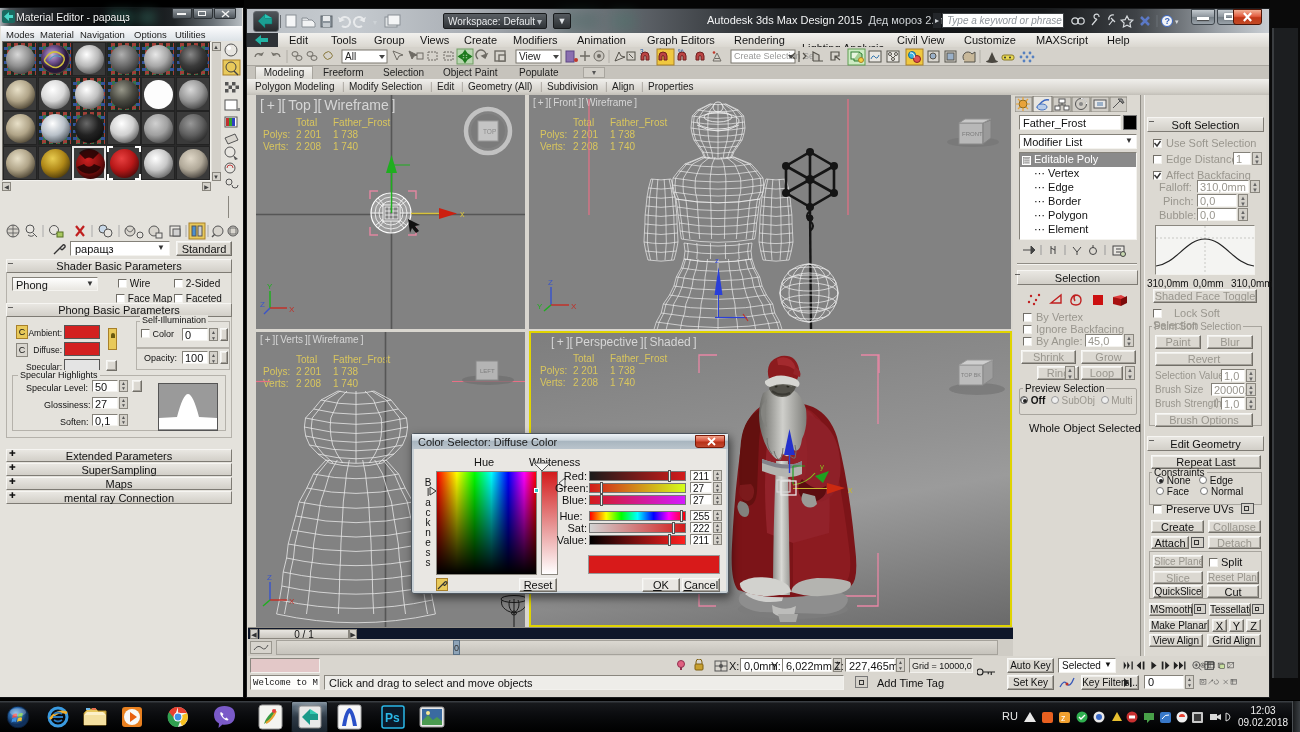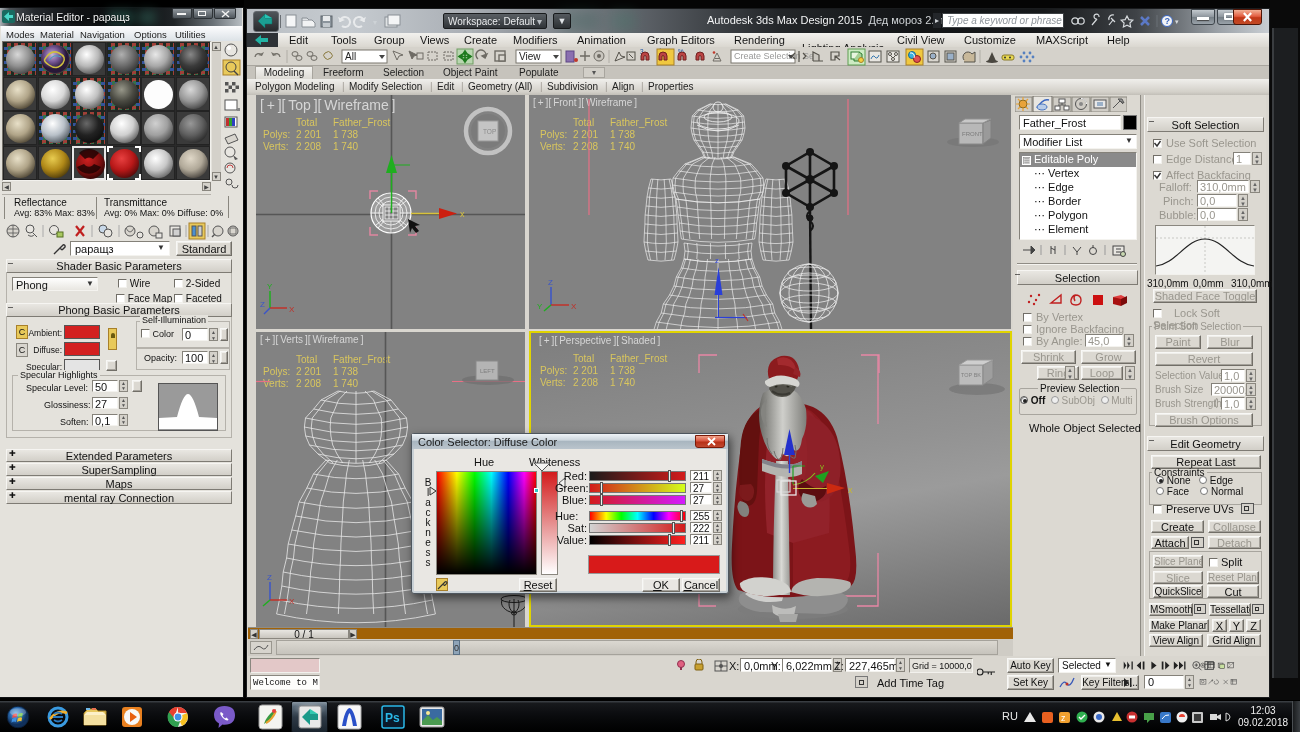--- a/index.html
+++ b/index.html
@@ -576,21 +576,21 @@
         <g font-size="8">
           <line x1="14" y1="268" x2="14" y2="250" stroke="#3a55c8" stroke-width="1.5"></line>
           <text x="11" y="248" fill="#3a55c8">Z</text>
 <line x1="14" y1="268" x2="31" y2="268" stroke="#c03028" stroke-width="1.5"></line>
           <text x="33" y="272" fill="#c03028">X</text>
 <line x1="14" y1="268" x2="7" y2="274" stroke="#1fae1f" stroke-width="1.5"></line>
         </g>
       </svg>
     </div>
 <div id="vpBR" class="abs" style="left:529px;top:331px;width:483px;height:296px;background:linear-gradient(170deg,#7e7e7e 0%,#929292 45%,#9b9b9b 60%,#6a6a6a 100%);border:2px solid #e0d400;overflow:hidden">
-      <div class="abs" style="left:8px;top:2px;color:#d6d6d6;font-size:10px">[ + ][ Perspective ][ Shaded ]</div>
+      <div class="abs" style="left:20px;top:2px;color:#d6d6d6;font-size:12px">[ + ][ Perspective ][ Shaded ]</div>
       <div class="abs" style="left:9px;top:20px;color:#d9c65e;font-size:10px;line-height:12px;white-space:nowrap">
  <div class="abs" style="left:33px;top:0">Total</div>
         <div class="abs" style="left:70px;top:0">Father_Frost</div>
  <div class="abs" style="left:0px;top:12px">Polys:</div>
         <div class="abs" style="left:33px;top:12px">2 201</div>
         <div class="abs" style="left:70px;top:12px">1 738</div>
  <div class="abs" style="left:0px;top:24px">Verts:</div>
         <div class="abs" style="left:33px;top:24px">2 208</div>
         <div class="abs" style="left:70px;top:24px">1 740</div>
 </div>
@@ -681,39 +681,40 @@
 <g>
           <ellipse cx="446" cy="56" rx="28" ry="6" fill="#6e6e6e" opacity=".55"></ellipse>
 <path d="M428 32 h24 v20 h-24z" fill="#bcbcbc" stroke="#909090"></path>
 <path d="M452 32 l10 -5 v18 l-10 7z" fill="#9e9e9e" stroke="#888"></path>
 <path d="M428 32 l8 -5 h26 l-10 5z" fill="#cecece" stroke="#999"></path>
 <text x="430" y="44" font-size="5.5" fill="#808080">TOP BK</text>
         </g>
 </svg>
     </div>
 
-<div id="timeline" class="abs" style="left:248px;top:627px;width:765px;height:12px;background:#a16207;border-top:1px solid #8f8c85">
+<div id="timeline" class="abs" style="left:248px;top:627px;width:765px;height:12px;background:#0f172a;border-top:1px solid #8f8c85">
 <div class="abs" style="left:2px;top:1px;width:8px;height:10px;background:#d4d1ca;border:1px solid #8a877f;font-size:7px;text-align:center;line-height:9px;color:#333">◀</div>
 <div class="abs" style="left:11px;top:1px;width:90px;height:10px;background:linear-gradient(180deg,#e8e6e1,#c9c6bf);border:1px solid #8a877f;font-size:10px;text-align:center;line-height:9px;color:#111">0 / 1</div>
 <div class="abs" style="left:101px;top:1px;width:8px;height:10px;background:#d4d1ca;border:1px solid #8a877f;font-size:7px;text-align:center;line-height:9px;color:#333">▶</div>
 </div>
 <div id="trackbar" class="abs" style="left:248px;top:639px;width:765px;height:17px;background:#cfccc5">
 <div class="abs" style="left:2px;top:2px;width:22px;height:13px;background:#d7d4cd;border:1px solid #9a978f">
         <svg width="20" height="11">
           <path d="M3 8 q4 -6 8 -2 q3 3 6 -3" stroke="#555" fill="none"></path>
         </svg>
       </div>
 <div class="abs" style="left:28px;top:1px;width:722px;height:15px;background:linear-gradient(180deg,#dbd8d1,#c6c3bc);border:1px solid #a5a29b"></div>
 <div class="abs" style="left:205px;top:1px;width:7px;height:15px;background:#8ea4b8;border:1px solid #5a7084"></div>
 <div class="abs" style="left:206px;top:4px;font-size:9px;color:#333">0</div>
 </div>
 
 <div id="statusbar" class="abs" style="left:247px;top:656px;width:1022px;height:37px;background:#d9d6cf;font-size:11px;color:#111">
 <div class="abs" style="left:3px;top:2px;width:70px;height:15px;background:#e3c8c8;border:1px solid;border-color:#8a877f #f2f1ed #f2f1ed #8a877f"></div>
 <div class="abs" style="left:3px;top:19px;width:70px;height:15px;background:#fdfdfb;border:1px solid;border-color:#8a877f #f2f1ed #f2f1ed #8a877f;font-family:'Liberation Mono',monospace;font-size:9px;line-height:14px;padding-left:2px">Welcome to M</div>
+<div class="abs" style="left:77px;top:19px;width:520px;height:15px;background:#eeede9;border:1px solid;border-color:#8a877f #f2f1ed #f2f1ed #8a877f;padding:1px 4px">Click and drag to select and move objects</div>
 <svg class="abs" style="left:428px;top:3px" width="58" height="14" viewBox="0 0 58 14">
 <circle cx="6" cy="5" r="3.5" fill="#e06080" stroke="#903050"></circle>
         <path d="M5 8 h2 v3 h-2z" fill="#903050"></path>
 <rect x="20" y="5" width="8" height="6" rx="1" fill="#c8a030" stroke="#806010"></rect>
         <path d="M21 5 v-2 a3 3 0 0 1 6 0 v2" fill="none" stroke="#806010"></path>
 <rect x="40" y="2" width="12" height="10" fill="none" stroke="#555"></rect>
         <path d="M46 2 v10 M40 7 h12" stroke="#555"></path>
         <circle cx="46" cy="7" r="2" fill="#555"></circle>
 </svg>
 <div class="abs" style="left:482px;top:4px">X:</div>
@@ -878,21 +879,21 @@
 <div class="abs" style="left:10px;top:228px"><span class="cb"></span><span class="dis" style="margin-left:4px">Ignore Backfacing</span></div>
 <div class="abs" style="left:10px;top:240px"><span class="cb"></span><span class="dis" style="margin-left:4px">By Angle:</span></div>
 <div class="sunk abs" style="left:72px;top:239px;width:38px;height:13px;padding:0 2px;color:#99968e">45,0</div>
 <div class="abs spinner" style="left:111px;top:239px;width:10px;height:13px;background:#d4d1ca;border:1px solid #8a877f;font-size:6px;line-height:6px;text-align:center;color:#666">▲<br>▼</div>
 <div class="btn3d abs dis" style="left:8px;top:255px;width:55px;height:14px;text-align:center;line-height:13px">Shrink</div>
 <div class="btn3d abs dis" style="left:68px;top:255px;width:55px;height:14px;text-align:center;line-height:13px">Grow</div>
 <div class="btn3d abs dis" style="left:24px;top:271px;width:42px;height:14px;text-align:center;line-height:13px">Ring</div>
 <div class="abs" style="left:52px;top:271px;width:10px;height:14px;background:#d4d1ca;border:1px solid #8a877f;font-size:6px;line-height:7px;text-align:center;color:#666">▲<br>▼</div>
 <div class="btn3d abs dis" style="left:68px;top:271px;width:42px;height:14px;text-align:center;line-height:13px">Loop</div>
 <div class="abs" style="left:112px;top:271px;width:10px;height:14px;background:#d4d1ca;border:1px solid #8a877f;font-size:6px;line-height:7px;text-align:center;color:#666">▲<br>▼</div>
-<fieldset class="abs" style="left:6px;top:288px;width:118px;height:32px;border:1px solid #a8a59e;border-radius:2px"><legend style="font-size:10px;color:#111;margin-left:18px;padding:0 2px">Preview Selection</legend>
+<fieldset class="abs" style="left:6px;top:288px;width:118px;height:32px;border:1px solid #a8a59e;border-radius:2px"><legend style="font-size:10px;color:#111;margin-left:3px;padding:0 2px">Preview Selection</legend>
 <span style="font-size:10px;color:#111;white-space:nowrap"><span style="display:inline-block;width:8px;height:8px;border-radius:50%;border:1px solid #555;background:#fff;box-shadow:inset 1px 1px 0 #999"><span style="display:block;width:4px;height:4px;border-radius:50%;background:#222;margin:2px"></span></span> <b>Off</b>&nbsp;&nbsp;<span class="dis"><span style="display:inline-block;width:8px;height:8px;border-radius:50%;border:1px solid #999;background:#eee"></span> SubObj&nbsp;&nbsp;<span style="display:inline-block;width:8px;height:8px;border-radius:50%;border:1px solid #999;background:#eee"></span> Multi</span></span></fieldset>
 <div class="abs" style="left:16px;top:327px;color:#111">Whole Object Selected</div>
 
 <div class="abs" id="cp2" style="left:132px;top:0;width:121px;height:561px">
 
 <div class="roll abs" style="left:2px;top:22px;width:117px;height:15px;line-height:14px">Soft Selection</div>
 <div class="abs" style="left:4px;top:21px;font-size:9px">–</div>
 <div class="abs" style="left:8px;top:42px"><span class="cb" style="position:relative"><svg width="9" height="9" style="position:absolute;left:-1px;top:-1px">
               <path d="M1.5 4 l2.5 3 3.5-5" stroke="#333" fill="none" stroke-width="1.4"></path>
             </svg></span><span class="dis" style="margin-left:4px">Use Soft Selection</span></div>
@@ -1139,28 +1140,20 @@
           <rect x="10" y="76" width="3" height="8" fill="#3040c0"></rect>
         </g>
 <path d="M3 96 l10 -4 3 6 -10 4z" fill="#d8d5ce" stroke="#555"></path>
 <circle cx="8" cy="110" r="5" fill="#e8e6e1" stroke="#555"></circle>
         <path d="M11 113 l5 4 -3 1z" fill="#555"></path>
 <circle cx="8" cy="126" r="5" fill="#e8e6e1" stroke="#555"></circle>
         <path d="M5 126 a3 3 0 0 1 6 0" fill="none" stroke="#c04040"></path>
 <path d="M4 140 a3 3 0 1 0 6 0 a3 3 0 1 0 -6 0 M10 143 a3 3 0 1 0 6 0" fill="none" stroke="#555"></path>
 </svg>
 
-<div class="abs" style="left:2px;top:186px;width:209px;height:26px;border-top:1px solid #b5b2ab">
-<span class="abs" style="left:12px;top:2px;font-size:10px">Reflectance</span>
-        <span class="abs" style="left:12px;top:13px;font-size:9px">Avg: 83% Max: 83%</span>
-<span class="abs" style="left:102px;top:2px;font-size:10px">Transmittance</span>
-        <span class="abs" style="left:102px;top:13px;font-size:9px">Avg: 0% Max: 0% Diffuse: 0%</span>
-<div class="abs" style="left:2px;top:2px;width:1px;height:22px;background:#8a877f"></div>
-<div class="abs" style="left:94px;top:2px;width:1px;height:22px;background:#8a877f"></div>
-</div>
 <div class="abs" style="left:228px;top:188px;width:1px;height:22px;background:#8a877f"></div>
 
 <svg class="abs" style="left:4px;top:214px" width="236" height="18" viewBox="0 0 236 18">
 <g stroke="#555" fill="none">
 <circle cx="9" cy="9" r="6" fill="#d8d5ce"></circle>
           <path d="M4 7 h10 M4 11 h10 M9 3 v12" stroke-width=".8"></path>
 <circle cx="26" cy="7" r="4" fill="#e8e6e1"></circle>
           <path d="M29 11 l4 4 m-9 -2 q4 3 7 -1"></path>
 <line x1="39" y1="3" x2="39" y2="15" stroke="#aaa"></line>
 <circle cx="50" cy="8" r="4.5" fill="#e8e6e1"></circle>
@@ -1287,21 +1280,21 @@
 <svg class="abs" style="left:121px;top:28px" width="18" height="10">
         <path d="M1 1 h16 l-8 8z" fill="#f4f4f2" stroke="#555"></path>
       </svg>
 <svg class="abs" style="left:146px;top:43px" width="8" height="12">
         <path d="M7 1 v10 l-6-5z" fill="#f4f4f2" stroke="#555"></path>
       </svg>
 
 <div class="abs" style="left:143px;top:36px;width:32px;text-align:right">Red:</div>
 <div class="abs" style="left:143px;top:48px;width:32px;text-align:right">Green:</div>
 <div class="abs" style="left:143px;top:60px;width:32px;text-align:right">Blue:</div>
-<div class="abs" style="left:143px;top:76px;width:32px;text-align:left">Hue:</div>
+<div class="abs" style="left:143px;top:76px;width:32px;text-align:center">Hue:</div>
 <div class="abs" style="left:143px;top:88px;width:32px;text-align:right">Sat:</div>
 <div class="abs" style="left:143px;top:100px;width:32px;text-align:right">Value:</div>
 <div class="abs" style="left:177px;top:37px;width:97px;height:10px;border:1px solid #777;background:linear-gradient(90deg,#1b1b1b,#d31b1b)"></div>
 <div class="abs" style="left:177px;top:49px;width:97px;height:10px;border:1px solid #777;background:linear-gradient(90deg,#d31b1b,#d3ff1b)"></div>
 <div class="abs" style="left:177px;top:61px;width:97px;height:10px;border:1px solid #777;background:linear-gradient(90deg,#d31b1b,#d31bff)"></div>
 <div class="abs" style="left:177px;top:77px;width:97px;height:10px;border:1px solid #777;background:linear-gradient(90deg,#ff0000,#ffff00 17%,#00ff00 33%,#00ffff 50%,#0000ff 67%,#ff00ff 83%,#ff0000)"></div>
 <div class="abs" style="left:177px;top:89px;width:97px;height:10px;border:1px solid #777;background:linear-gradient(90deg,#d3d3d3,#d31b1b)"></div>
 <div class="abs" style="left:177px;top:101px;width:97px;height:10px;border:1px solid #777;background:linear-gradient(90deg,#000,#ff2020)"></div>
 <div class="abs" style="left:256px;top:36px;width:3px;height:12px;background:#f0f0ee;border:1px solid #555"></div>
 <div class="abs" style="left:188px;top:48px;width:3px;height:12px;background:#f0f0ee;border:1px solid #555"></div>

